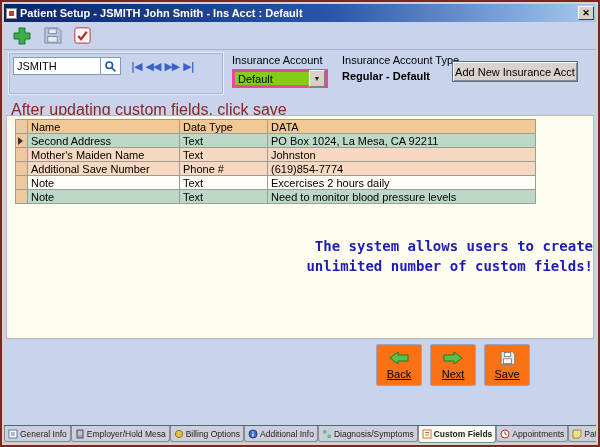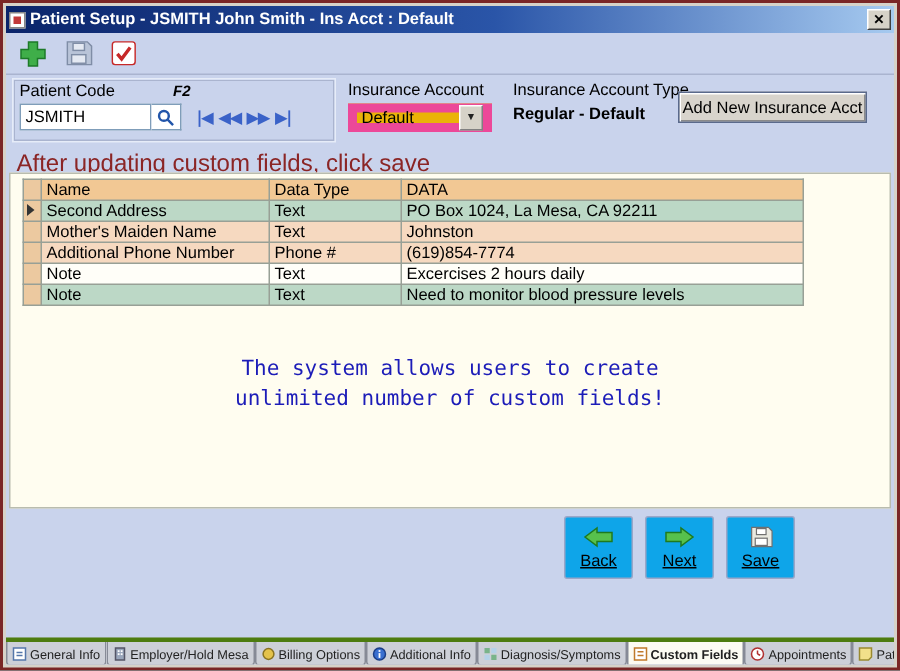--- a/index.html
+++ b/index.html
@@ -59,21 +59,21 @@
   .search-btn{ width:20px; height:18px; background:#fff; border:1px solid #7f9db9;
     border-left:none; display:flex; align-items:center; justify-content:center; }
   .nav{ display:flex; gap:4px; margin-left:10px; }
   .nav button{
     background:transparent; border:none; color:#3a62c8; font-weight:bold;
     font-size:11px; letter-spacing:-1px; font-family:"DejaVu Sans",sans-serif; cursor:default;
   }
 
   .ins-acct{ position:absolute; left:228px; top:3px; }
   .ins-label{ font-size:11px; margin-bottom:3px; }
-  .combo{ width:96px; height:19px; border:6px solid #ec4899; background:#eab308;
+  .combo{ width:96px; height:19px; border:3px solid #ec4899; background:#84cc16;
     display:flex; align-items:center; }
   .combo-text{ flex:1; padding:0 3px; font-size:11px; }
   .combo-btn{ width:16px; height:17px; background:#d6d2c8; border:1px solid;
     border-color:#fff #808080 #808080 #fff; font-size:7px; display:flex;
     align-items:center; justify-content:center; color:#222; }
 
   .ins-type{ position:absolute; left:338px; top:3px; }
   .ins-type-val{ font-weight:bold; margin-top:4px; font-size:11px; }
 
   .add-btn{
@@ -99,36 +99,36 @@
     text-align:left; font-weight:normal; overflow:hidden; white-space:nowrap;
   }
   .grid thead th{ background:#f2c894; }
   .grid td.sel, .grid th.sel{ background:#ecc9a0; padding:0; }
   .tone-green td{ background:#bcd8c6; }
   .tone-salmon td{ background:#f6d9c0; }
   .tone-white td{ background:#fffef8; }
   .marker{ display:inline-block; width:0; height:0; margin-left:2px;
     border-left:5px solid #333; border-top:4px solid transparent; border-bottom:4px solid transparent; }
 
-  .message{ margin-top:32px; text-align:center; color:#1c1cb8; font-weight:normal;
+  .message{ margin-top:32px; text-align:right; color:#1c1cb8; font-weight:bold;
     font-family:"DejaVu Sans Mono", monospace; font-size:14px; line-height:20px; }
 
   
   .actions{ position:absolute; top:322px; right:66px; display:flex; gap:8px; }
   .act-btn{
     width:46px; height:42px; display:flex; flex-direction:column; align-items:center;
-    justify-content:center; gap:2px; background:#0ea5e9; border:1px solid #9aa6c8;
+    justify-content:center; gap:2px; background:#f97316; border:1px solid #9aa6c8;
     border-radius:2px; font-family:"Liberation Sans",sans-serif;
   }
   .act-label{ font-size:11px; text-decoration:underline; }
 
   
   .tabbar{
     position:absolute; bottom:0; left:0; right:0; height:18px;
-    background:#c6cad2; border-top:3px solid #4d7c0f;
+    background:#c6cad2; border-top:1px solid #4d7c0f;
     display:flex; align-items:flex-start; overflow:hidden;
   }
   .tab{
     display:flex; align-items:center; gap:2px; height:16px; padding:0 3px;
     background:#cdd0d8; border:1px solid #868a96; border-top:none;
     border-radius:0 0 3px 3px; font-size:8.5px; white-space:nowrap; color:#222;
   }
   .tab.active{ background:#fcfbf2; height:17px; font-weight:bold; }
   .ticon{ display:inline-flex; width:10px; height:10px; }
 </style>
@@ -168,24 +168,20 @@
           <svg width="19" height="19" viewBox="0 0 20 20">
                 <rect x="2" y="2" width="16" height="16" rx="2" fill="#fff" stroke="#c62828"></rect>
                 <path d="M5.5 10.5l3 3.5 6-8" stroke="#c62828" stroke-width="2.4" fill="none"></path>
               </svg>
         </span>
       </button>
     </div>
 
     <div class="controls">
       <div class="patient-box">
-        <div class="pc-row1">
-          <span>Patient Code</span>
-          <span class="f2">F2</span>
-        </div>
         <div class="pc-row2">
           <input class="pc-input" value="JSMITH" style="">
           <button class="search-btn">
             <span class="ticon" style="width:13px;height:13px">
               <svg width="13" height="13" viewBox="0 0 16 16">
                     <circle cx="6.5" cy="6.5" r="4" fill="none" stroke="#2255aa" stroke-width="2"></circle>
                     <line x1="9.6" y1="9.6" x2="14" y2="14" stroke="#2255aa" stroke-width="2"></line>
                   </svg>
             </span>
           </button>
@@ -240,21 +236,21 @@
             <td>PO Box 1024, La Mesa, CA 92211</td>
           </tr>
           <tr class="tone-salmon">
             <td class="sel"></td>
             <td>Mother's Maiden Name</td>
             <td>Text</td>
             <td>Johnston</td>
           </tr>
           <tr class="tone-salmon">
             <td class="sel"></td>
-            <td>Additional Phone Number</td>
+            <td>Additional Save Number</td>
             <td>Phone #</td>
             <td>(619)854-7774</td>
           </tr>
           <tr class="tone-white">
             <td class="sel"></td>
             <td>Note</td>
             <td>Text</td>
             <td>Excercises 2 hours daily</td>
           </tr>
           <tr class="tone-green">

